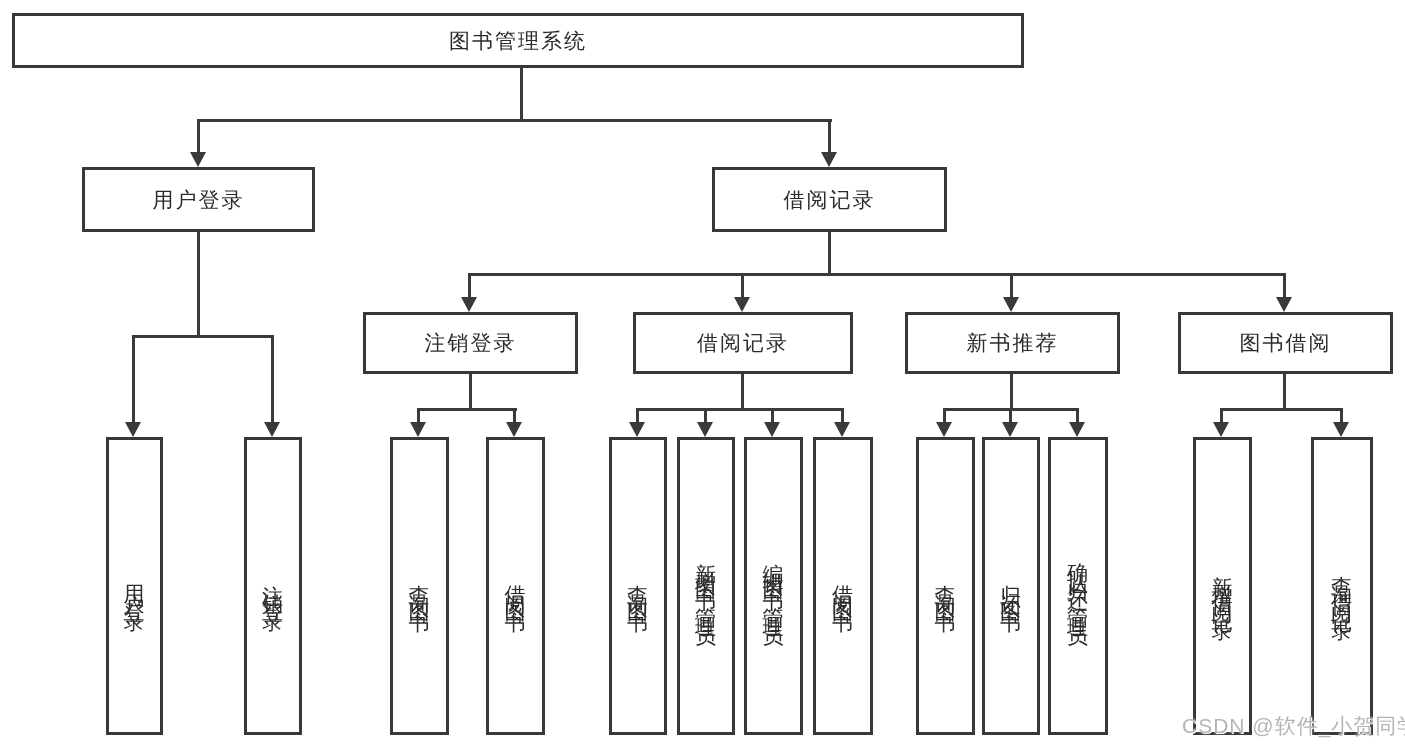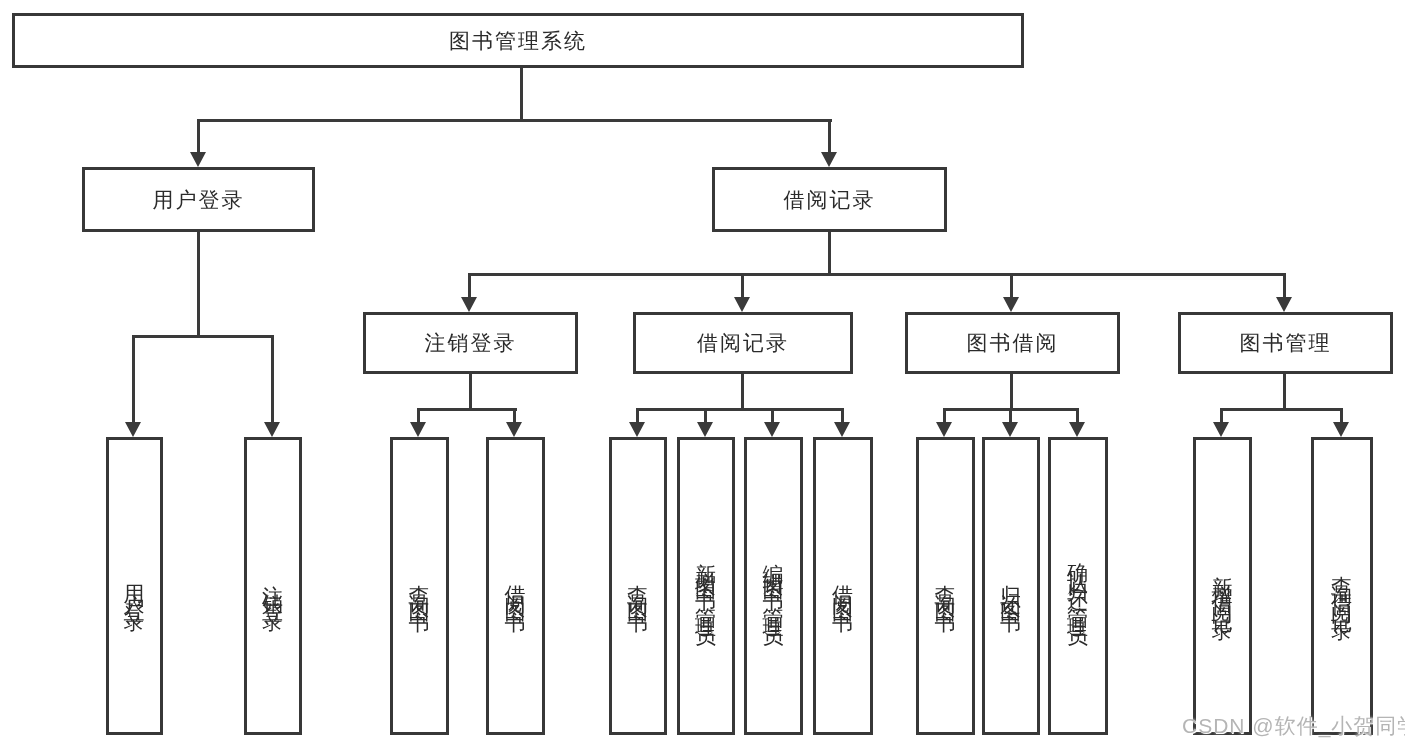--- a/index.html
+++ b/index.html
@@ -98,24 +98,24 @@
   <div class="vline" style="left:1283px; top:273px; height:25px;"></div>
   <div class="arrow" style="left:1276px; top:297px;"></div>
 
   <div class="box" style="left:363px; top:312px; width:215px; height:62px;">
     <span>注销登录</span>
   </div>
   <div class="box" style="left:633px; top:312px; width:220px; height:62px;">
     <span>借阅记录</span>
   </div>
   <div class="box" style="left:905px; top:312px; width:215px; height:62px;">
-    <span>图书借阅</span>
+    <span>新书推荐</span>
   </div>
   <div class="box" style="left:1178px; top:312px; width:215px; height:62px;">
-    <span>图书管理</span>
+    <span>图书借阅</span>
   </div>
 
   <div class="vline" style="left:469px; top:374px; height:34px;"></div>
   <div class="hline" style="left:418px; top:408px; width:99px;"></div>
   <div class="vline" style="left:417px; top:408px; height:15px;"></div>
   <div class="arrow" style="left:410px; top:422px;"></div>
   <div class="vline" style="left:513px; top:408px; height:15px;"></div>
   <div class="arrow" style="left:506px; top:422px;"></div>
 
   <div class="vline" style="left:741px; top:374px; height:34px;"></div>

